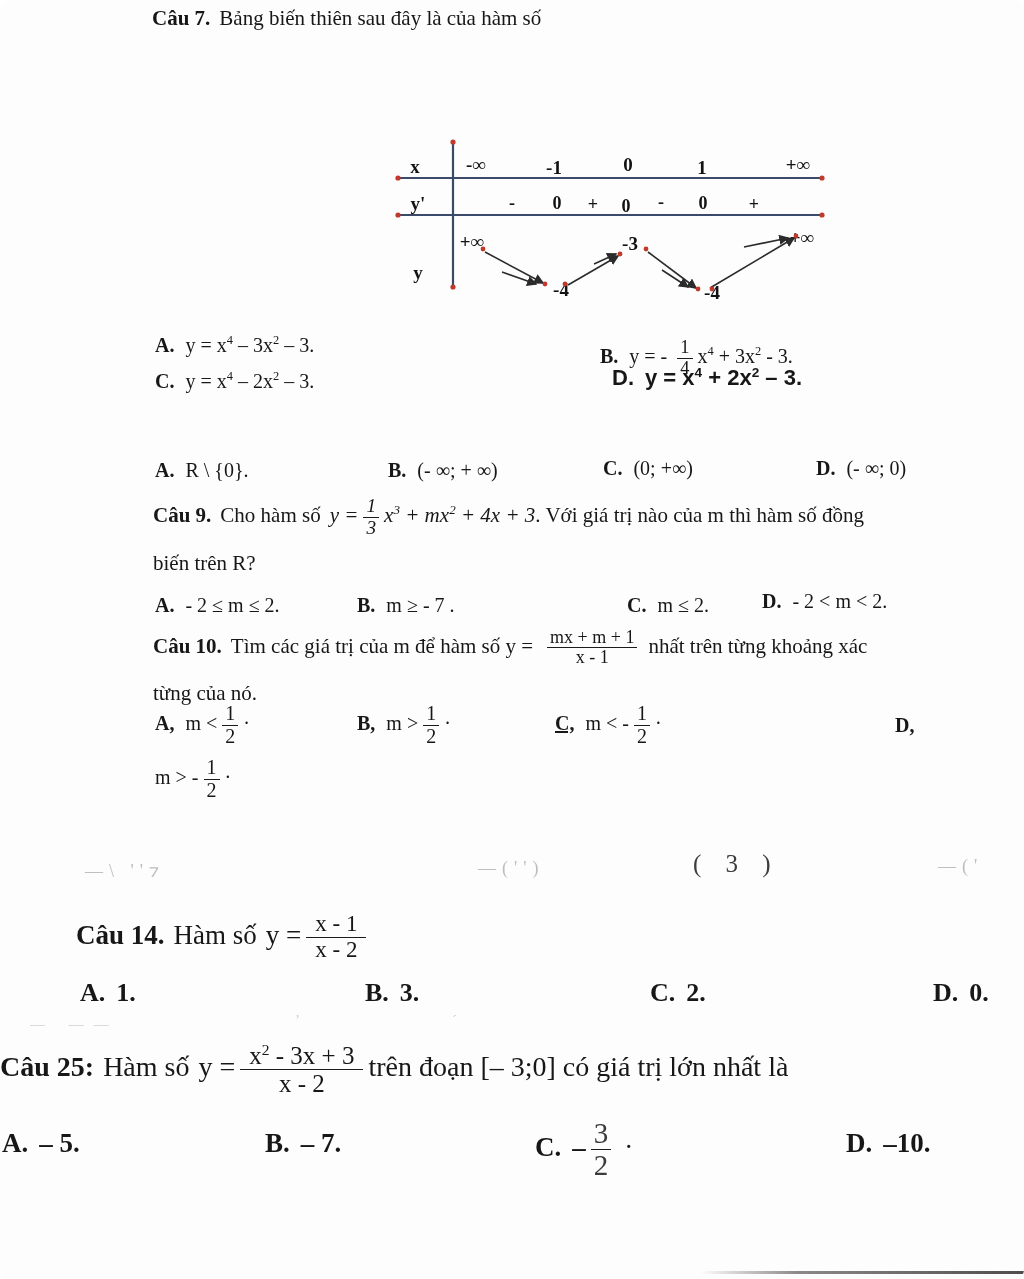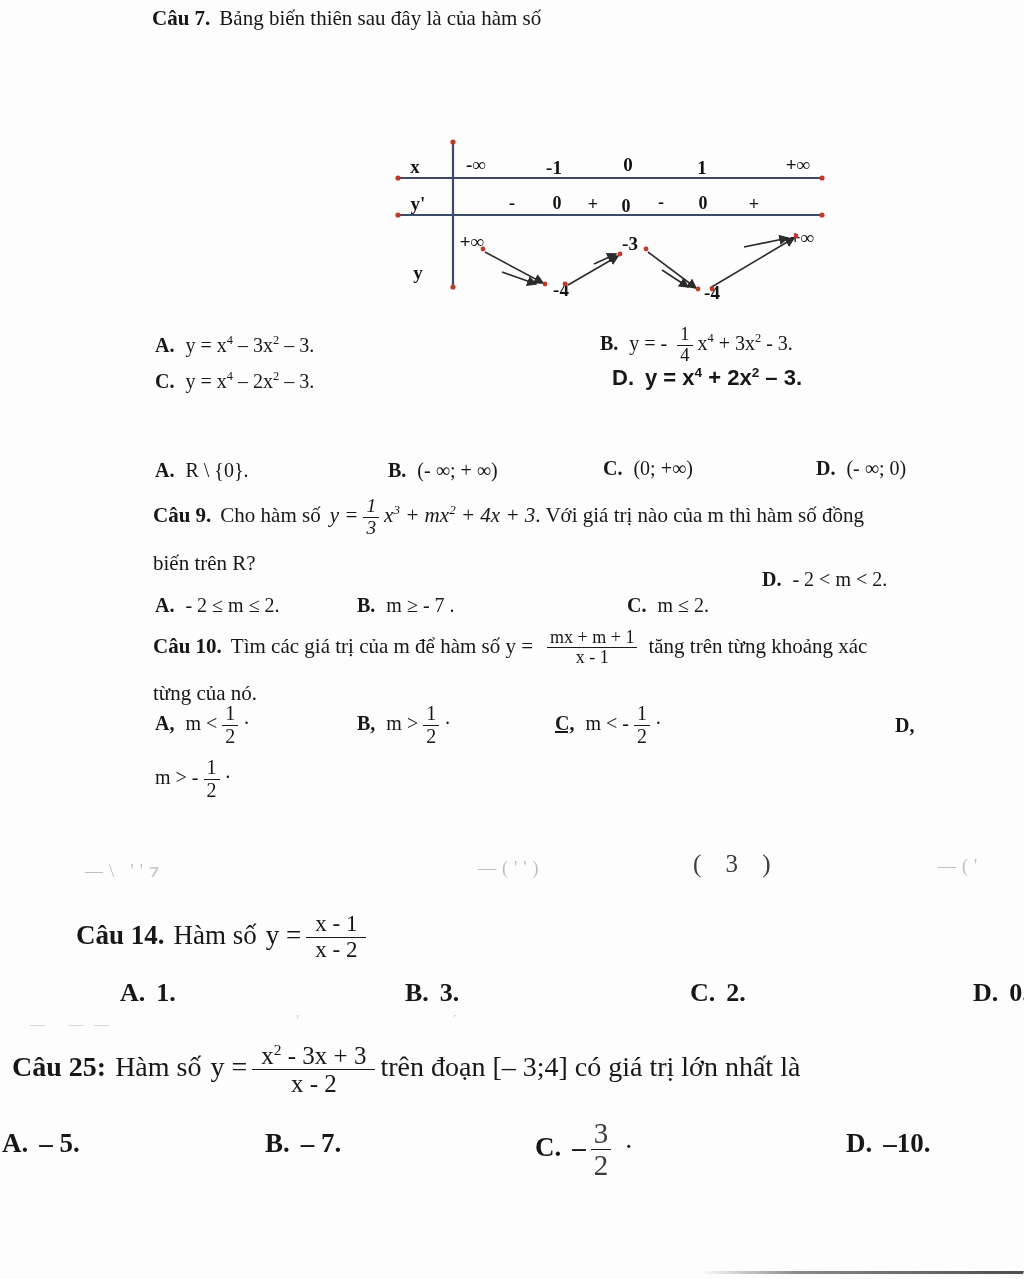--- a/index.html
+++ b/index.html
@@ -4,23 +4,23 @@
 <style>
   html,body{margin:0;padding:0;background:#ffffff;}
   .page{position:relative;width:1024px;height:1279px;background:#fdfdfd;
         font-family:"Liberation Serif",serif;color:#171717;overflow:hidden;border-radius:9px;}
   .abs{position:absolute;white-space:nowrap;}
   .b{font-weight:bold;}
   .i{font-style:italic;}
   .u{text-decoration:underline;}
   .fs20{font-size:20px;}
   .fs21{font-size:21px;}
-  .fs26{font-size:26px;margin-left:40px;}
+  .fs26{font-size:26px;}
   .fs27{font-size:27px;}
-  .fs28{font-size:28px;margin-left:12px;}
+  .fs28{font-size:28px;}
   .lbl{margin-right:9px;}
   .letter{margin-right:11px;}
   sup{font-size:0.62em;line-height:0;vertical-align:super;}
   .frac{display:inline-block;vertical-align:middle;text-align:center;
         line-height:1.08;margin:0 5px;}
   .frac .num{display:block;padding:0 3px;}
   .frac .den{display:block;border-top:1.6px solid #1b1b1b;padding:0 3px;}
   .frac.small{font-size:0.92em;}
   .frac.wide .num,.frac.wide .den{padding:0 9px;}
   .sans{font-family:"Liberation Sans",sans-serif;font-size:22px;}
@@ -107,21 +107,21 @@
       <circle cx="256" cy="119" r="2.4"></circle>
         <circle cx="308" cy="159" r="2.4"></circle>
       <circle cx="322" cy="159" r="2.4"></circle>
         <circle cx="406" cy="106" r="2.4"></circle>
     </g>
   </svg>
 
   <div class="abs fs20" style="left:155px;top:334px">
     <span class="b letter">A.</span><span><span>y = x</span><sup>4</sup><span> – 3x</span><sup>2</sup><span> – 3.</span></span>
   </div>
-  <div class="abs fs20" style="left:600px;top:325px">
+  <div class="abs fs20" style="left:600px;top:338px">
     <span class="b letter">B.</span><span><span>y = - </span><span class="frac small"><span class="num">1</span><span class="den">4</span></span><span>x</span><sup>4</sup><span> + 3x</span><sup>2</sup><span> - 3.</span></span>
   </div>
   <div class="abs fs20" style="left:155px;top:370px">
     <span class="b letter">C.</span><span><span>y = x</span><sup>4</sup><span> – 2x</span><sup>2</sup><span> – 3.</span></span>
   </div>
   <div class="abs sans" style="left:612px;top:365px">
     <span class="b letter">D.</span><span class="b"><span>y = x</span><sup>4</sup><span> + 2x</span><sup>2</sup><span> – 3.</span></span>
   </div>
 
   <div>
@@ -132,25 +132,25 @@
   </div>
 
   <div class="abs fs21" style="left:153px;top:496px">
     <span class="b lbl">Câu 9.</span><span class="lbl">Cho hàm số</span><span class="i"><span>y =</span><span class="frac small"><span class="num">1</span><span class="den">3</span></span><span>x</span><sup>3</sup><span> + mx</span><sup>2</sup><span> + 4x + 3</span></span><span>. Với giá trị nào của m thì hàm số đồng</span>
   </div>
   <div class="abs fs21" style="left:153px;top:551px">biến trên R?</div>
   <div>
     <div class="abs fs20" style="left:155px;top:594px"><span class="b letter">A.</span><span>- 2 ≤ m ≤ 2.</span></div>
     <div class="abs fs20" style="left:357px;top:594px"><span class="b letter">B.</span><span>m ≥ - 7 .</span></div>
     <div class="abs fs20" style="left:627px;top:594px"><span class="b letter">C.</span><span>m ≤ 2.</span></div>
-    <div class="abs fs20" style="left:762px;top:568px"><span class="b letter">D.</span><span>- 2 &lt; m &lt; 2.</span></div>
+    <div class="abs fs20" style="left:762px;top:590px"><span class="b letter">D.</span><span>- 2 &lt; m &lt; 2.</span></div>
   </div>
 
   <div class="abs fs21" style="left:153px;top:628px">
-    <span class="b lbl">Câu 10.</span><span class="lbl">Tìm các giá trị của m để hàm số y =</span><span class="frac" style="font-size:18px"><span class="num">mx + m + 1</span><span class="den">x - 1</span></span><span class="lbl" style="margin-left:6px">tăng trên từng khoảng xác</span>
+    <span class="b lbl">Câu 10.</span><span class="lbl">Tìm các giá trị của m để hàm số y =</span><span class="frac" style="font-size:18px"><span class="num">mx + m + 1</span><span class="den">x - 1</span></span><span class="lbl" style="margin-left:6px">nhất trên từng khoảng xác</span>
   </div>
   <div class="abs fs21" style="left:153px;top:681px">từng của nó.</div>
   <div>
     <div class="abs fs20" style="left:155px;top:703px"><span class="b letter">A,</span><span>m &lt;</span><span class="frac"><span class="num">1</span><span class="den">2</span></span><span>·</span></div>
     <div class="abs fs20" style="left:357px;top:703px"><span class="b letter">B,</span><span>m &gt;</span><span class="frac"><span class="num">1</span><span class="den">2</span></span><span>·</span></div>
     <div class="abs fs20" style="left:555px;top:703px"><span class="b u letter">C,</span><span>m &lt; -</span><span class="frac"><span class="num">1</span><span class="den">2</span></span><span>·</span></div>
     <div class="abs fs20" style="left:895px;top:714px"><span class="b letter">D,</span></div>
     <div class="abs fs20" style="left:155px;top:757px"><span>m &gt; -</span><span class="frac"><span class="num">1</span><span class="den">2</span></span><span>·</span></div>
   </div>
 
@@ -168,21 +168,21 @@
     <span class="b lbl">Câu 14.</span><span class="lbl">Hàm số</span><span><span>y =</span><span class="frac wide" style="font-size:23px"><span class="num">x - 1</span><span class="den">x - 2</span></span></span>
   </div>
   <div>
     <div class="abs fs26 b" style="left:80px;top:978px"><span class="letter">A.</span><span>1.</span></div>
     <div class="abs fs26 b" style="left:365px;top:978px"><span class="letter">B.</span><span>3.</span></div>
     <div class="abs fs26 b" style="left:650px;top:978px"><span class="letter">C.</span><span>2.</span></div>
     <div class="abs fs26 b" style="left:933px;top:978px"><span class="letter">D.</span><span>0.</span></div>
   </div>
 
   <div class="abs fs28" style="left:0px;top:1042px">
-    <span class="b lbl">Câu 25:</span><span class="lbl">Hàm số</span><span><span>y =</span><span class="frac wide" style="font-size:25px"><span class="num"><span>x</span><sup>2</sup><span> - 3x + 3</span></span><span class="den">x - 2</span></span></span><span>trên đoạn [– 3;4] có giá trị lớn nhất là</span>
+    <span class="b lbl">Câu 25:</span><span class="lbl">Hàm số</span><span><span>y =</span><span class="frac wide" style="font-size:25px"><span class="num"><span>x</span><sup>2</sup><span> - 3x + 3</span></span><span class="den">x - 2</span></span></span><span>trên đoạn [– 3;0] có giá trị lớn nhất là</span>
   </div>
   <div>
     <div class="abs fs27 b" style="left:2px;top:1128px"><span class="letter">A.</span><span>– 5.</span></div>
     <div class="abs fs27 b" style="left:265px;top:1128px"><span class="letter">B.</span><span>– 7.</span></div>
     <div class="abs fs27 b" style="left:535px;top:1118px"><span class="letter">C.</span><span>–</span><span class="frac" style="font-size:29px;color:#3c3c3c;font-weight:normal"><span class="num">3</span><span class="den">2</span></span><span style="font-weight:normal;margin-left:8px">·</span></div>
     <div class="abs fs27 b" style="left:846px;top:1128px"><span class="letter">D.</span><span>–10.</span></div>
   </div>
 
   <div class="abs botline" style="left:700px;top:1271px;width:324px;height:3px"></div>
 

